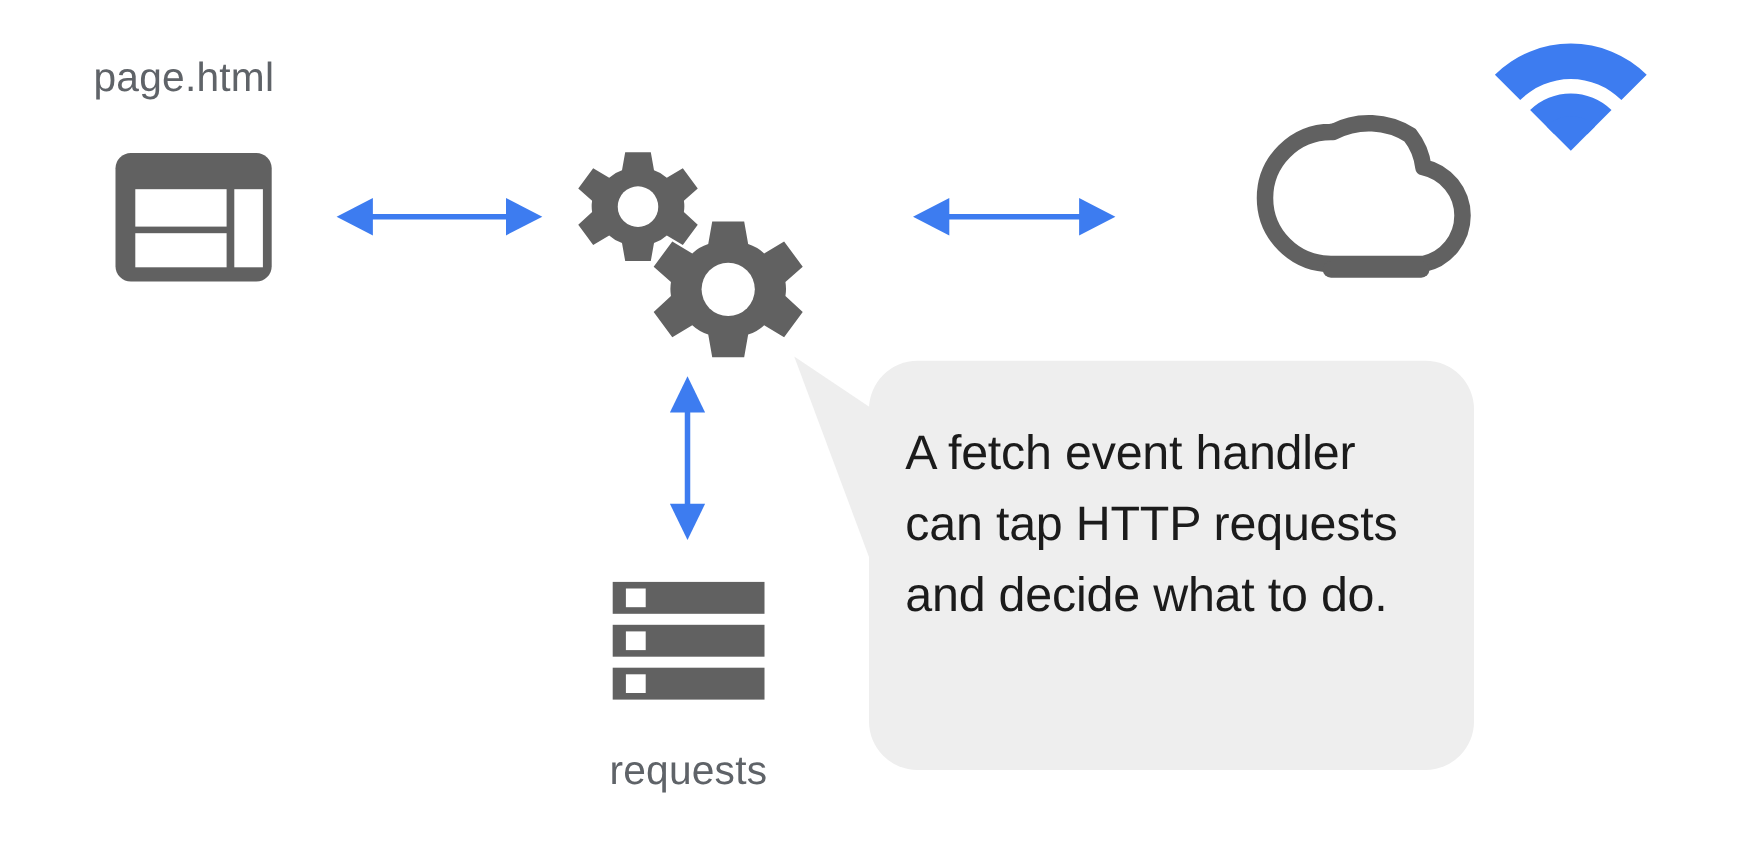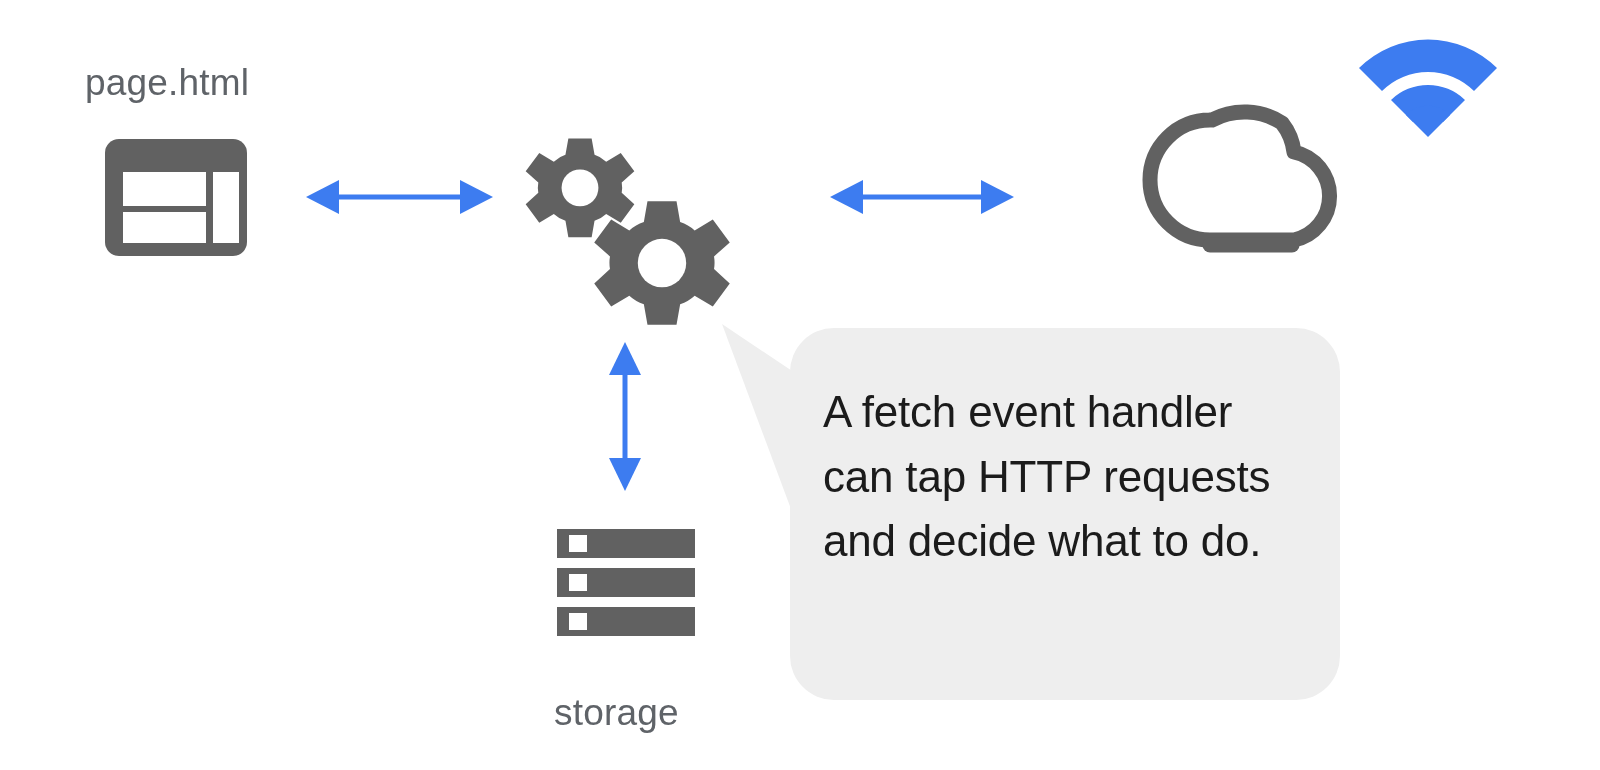--- a/index.html
+++ b/index.html
@@ -19,21 +19,20 @@
   }
   .label {
     position: absolute;
     color: #5f6368;
     font-family: "Liberation Sans", sans-serif;
     font-size: 37px;
     font-weight: 400;
     letter-spacing: 0.2px;
     white-space: nowrap;
     line-height: 1;
-    margin-top: 12px;
   }
   #label-page-html { left: 85px;  top: 52px; }
   #label-service-worker { left: 466px; top: 52px; }
   #label-storage { left: 554px; top: 682px; }
 
   .svg-layer {
     position: absolute;
     left: 0;
     top: 0;
     width: 1600px;
@@ -185,15 +184,15 @@
 
     <g fill="#3D7CF0" stroke="#3D7CF0">
       <line x1="625" y1="357" x2="625" y2="476" stroke-width="5"></line>
       <polygon points="625,342 609,375 641,375" stroke="none"></polygon>
       <polygon points="625,491 609,458 641,458" stroke="none"></polygon>
     </g>
 
   </svg>
 
   <div class="label" id="label-page-html">page.html</div>
-  <div class="label" id="label-storage">storage</div>
+  <div class="label" id="label-storage">requests</div>
 
 </div>
 
 </body></html>

